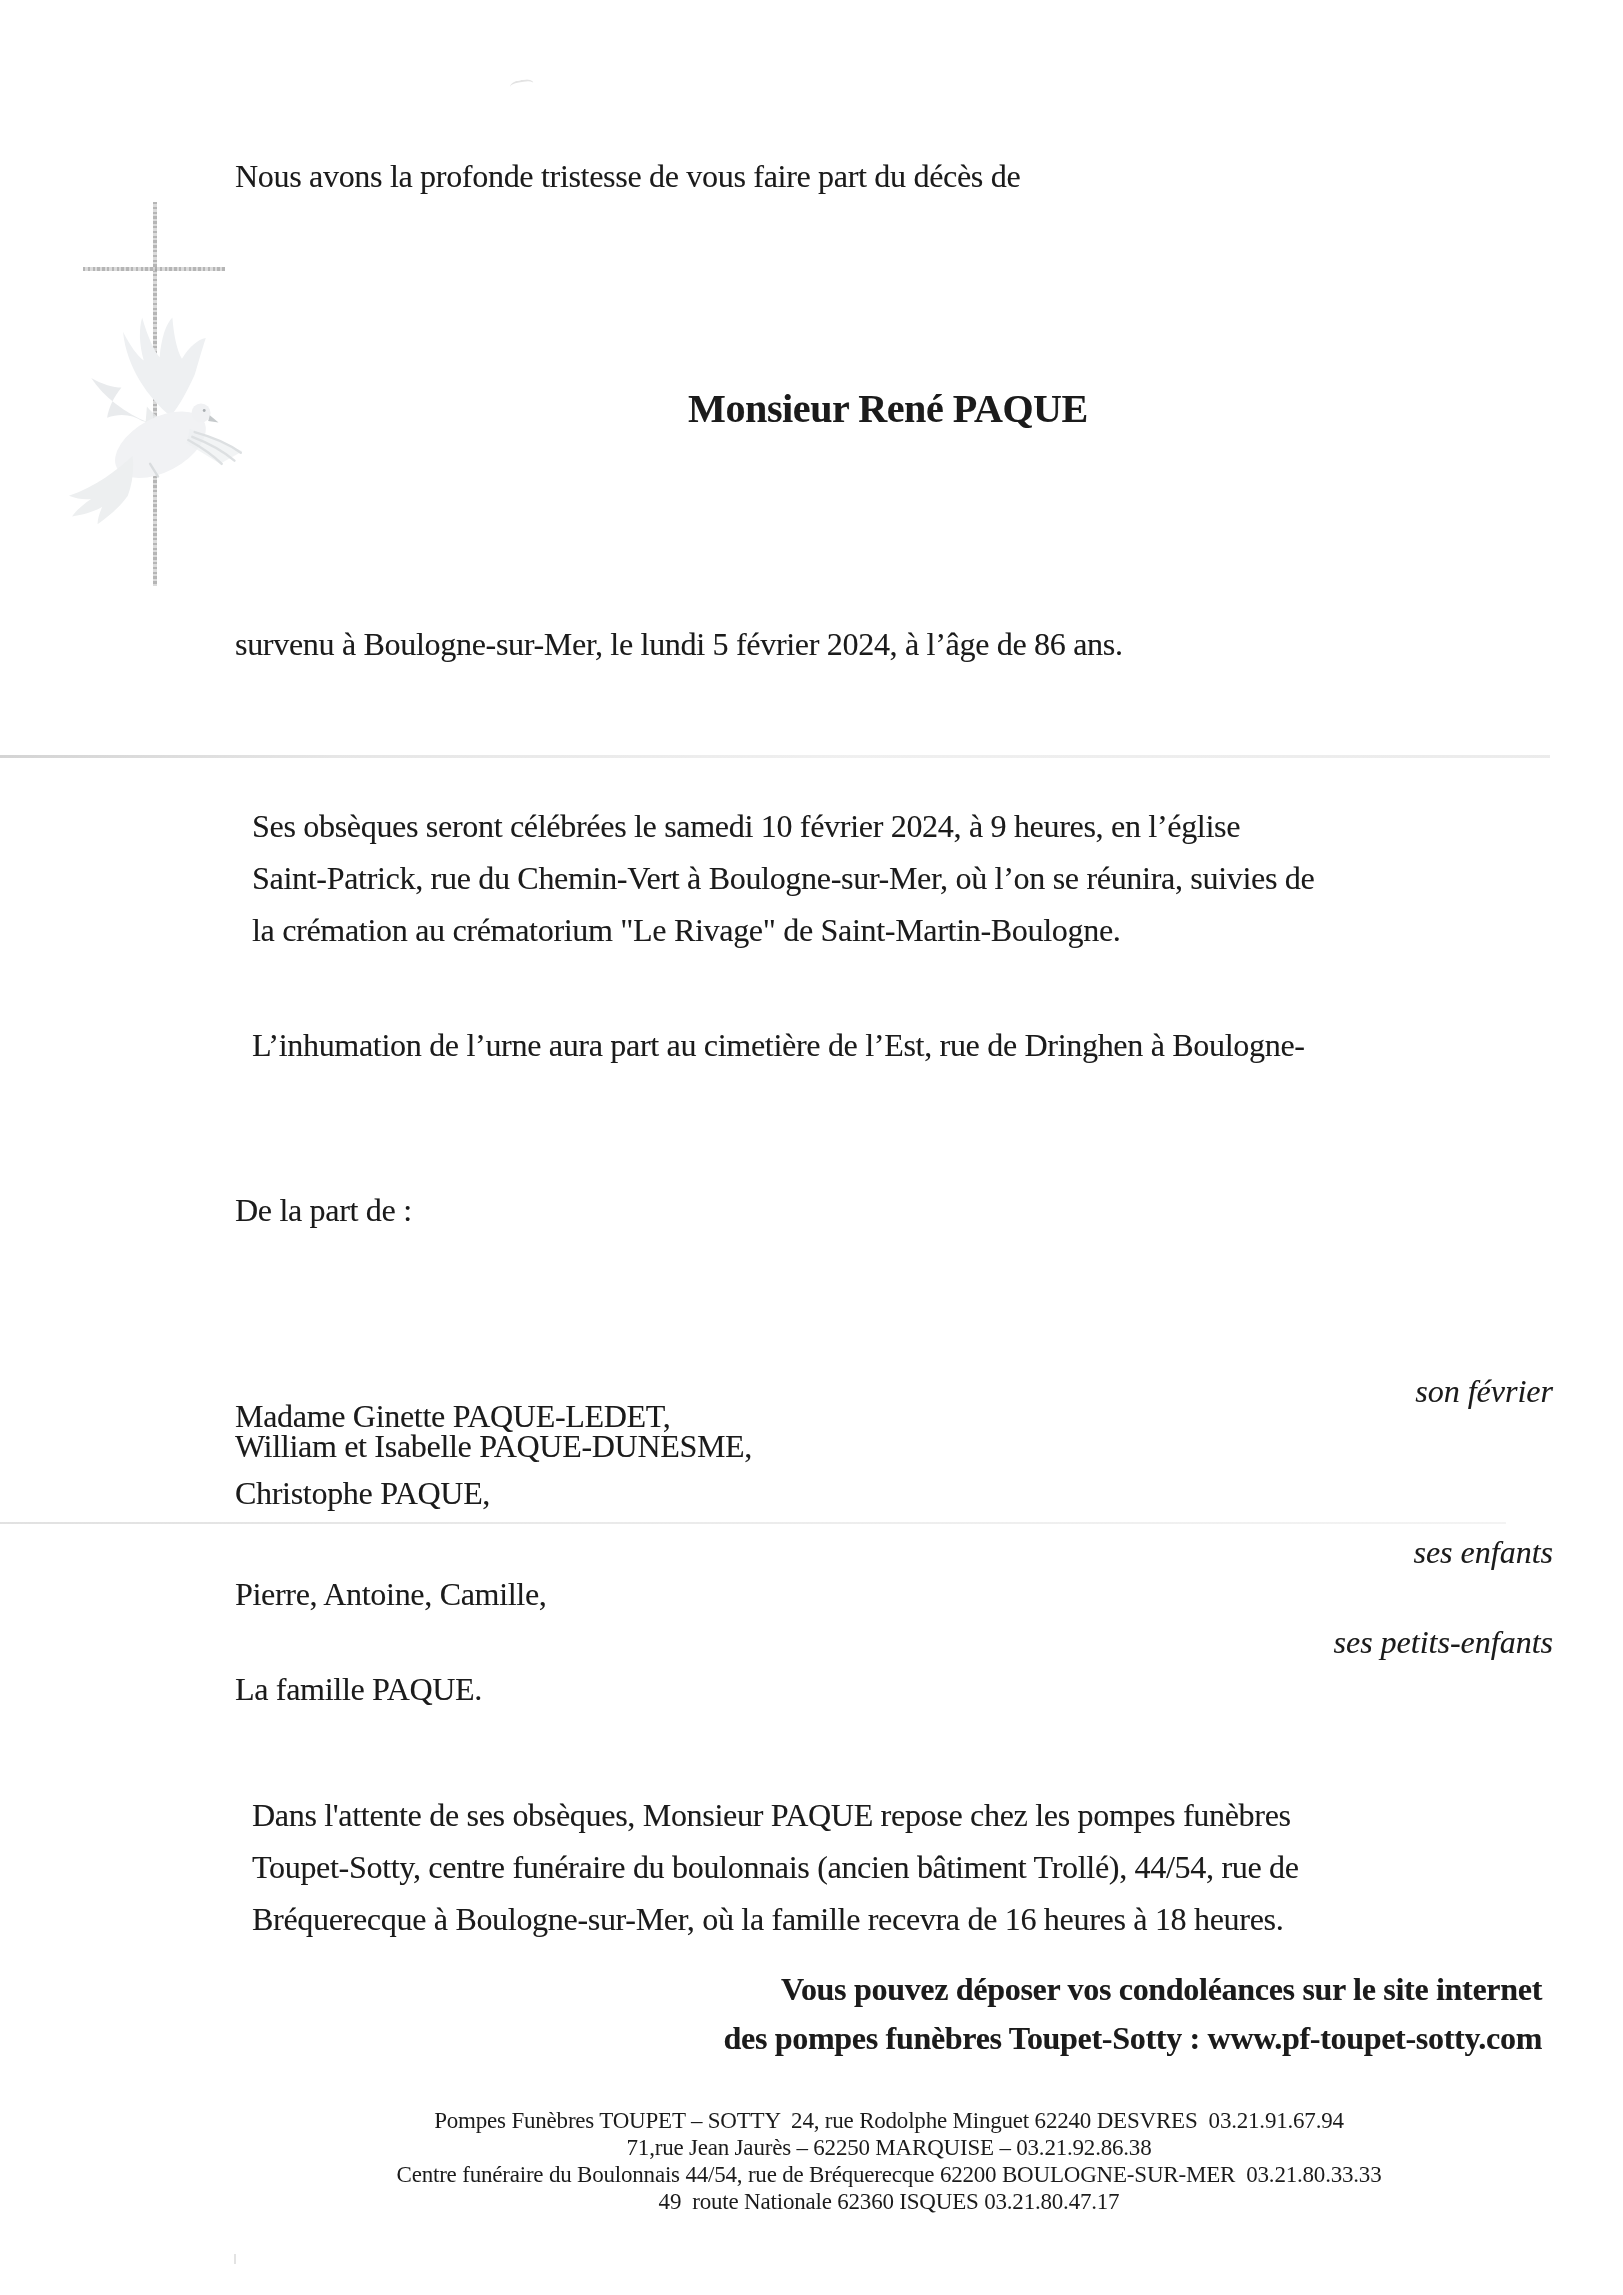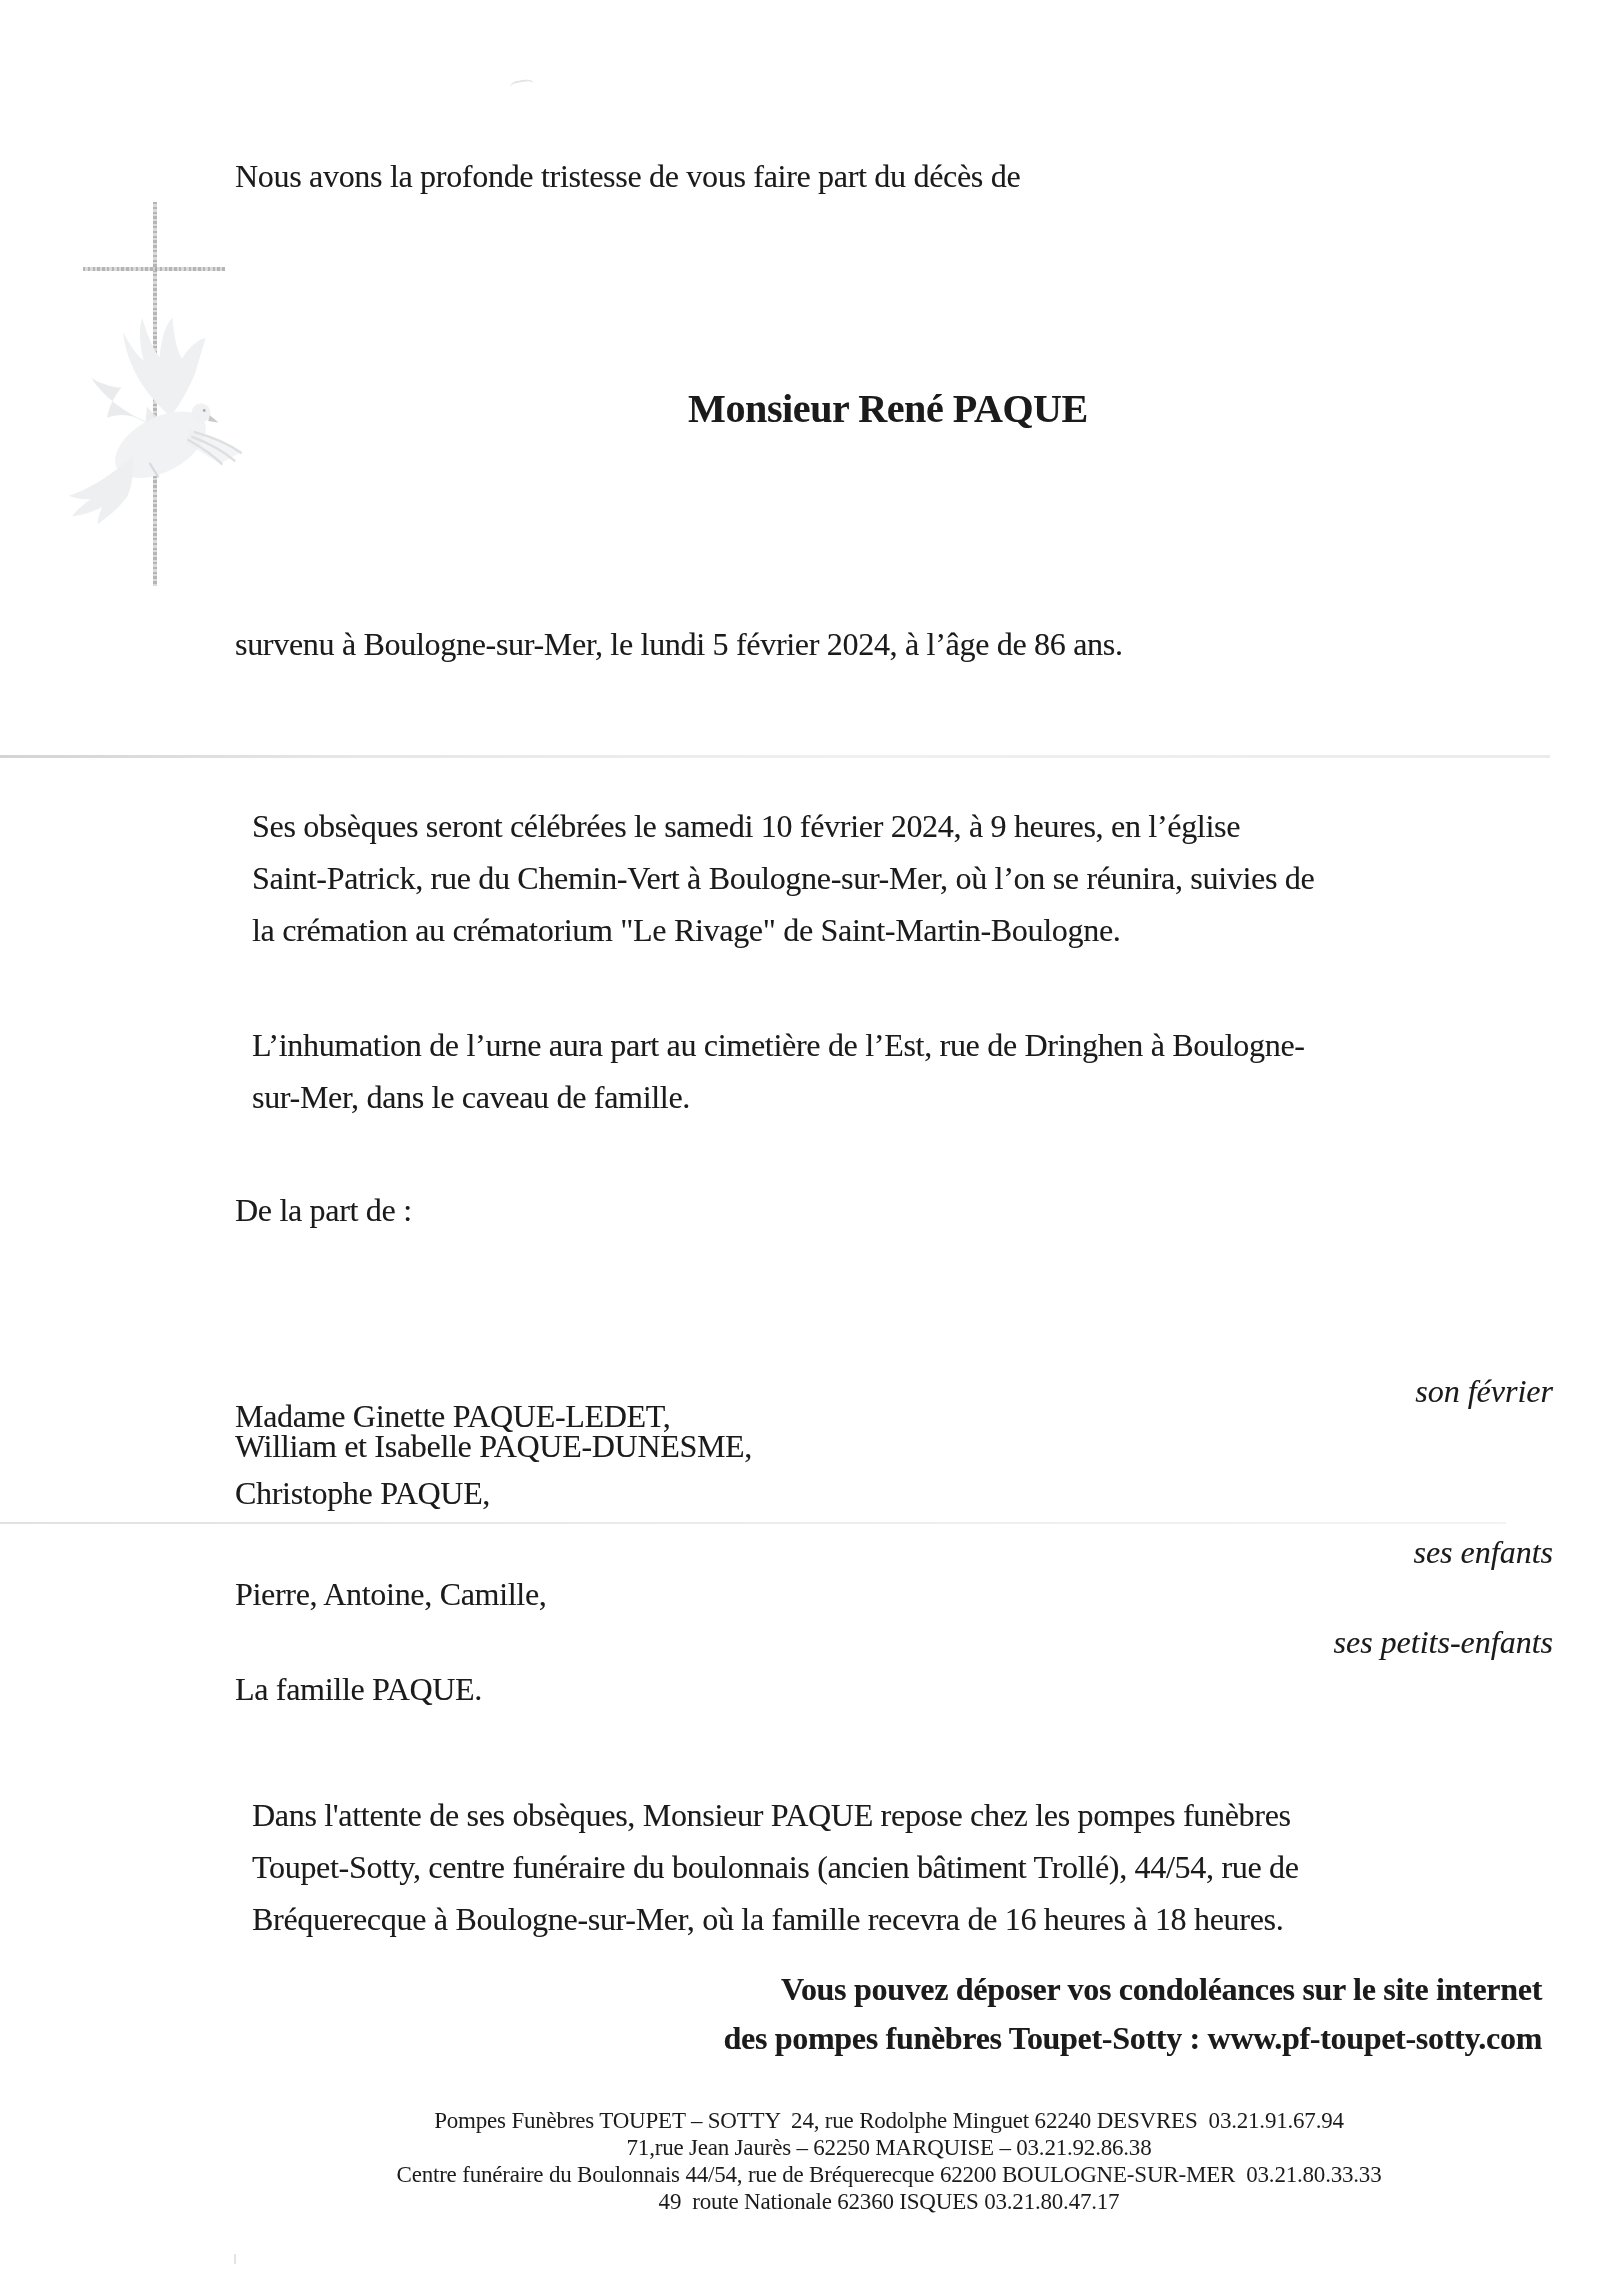--- a/index.html
+++ b/index.html
@@ -125,21 +125,20 @@
   <div class="abs scan1"></div>
 
   <div class="abs col" style="top:800px">
     <div class="txt pline">Ses obsèques seront célébrées le samedi 10 février 2024, à 9 heures, en l’église</div>
     <div class="txt pline">Saint-Patrick, rue du Chemin-Vert à Boulogne-sur-Mer, où l’on se réunira, suivies de</div>
     <div class="txt pline">la crémation au crématorium "Le Rivage" de Saint-Martin-Boulogne.</div>
   </div>
 
   <div class="abs col" style="top:1019px">
     <div class="txt pline">L’inhumation de l’urne aura part au cimetière de l’Est, rue de Dringhen à Boulogne-</div>
-    <div class="txt pline">sur-Mer, dans le caveau de famille.</div>
   </div>
 
   <div class="abs txt from-label">De la part de :</div>
 
   <div class="abs txt name-line" style="top:1398px">Madame Ginette PAQUE-LEDET,</div>
   <div class="abs txt relation" style="top:1373px">son février</div>
 
   <div class="abs txt name-line" style="top:1428px">William et Isabelle PAQUE-DUNESME,</div>
   <div class="abs txt name-line" style="top:1475px">Christophe PAQUE,</div>
 

